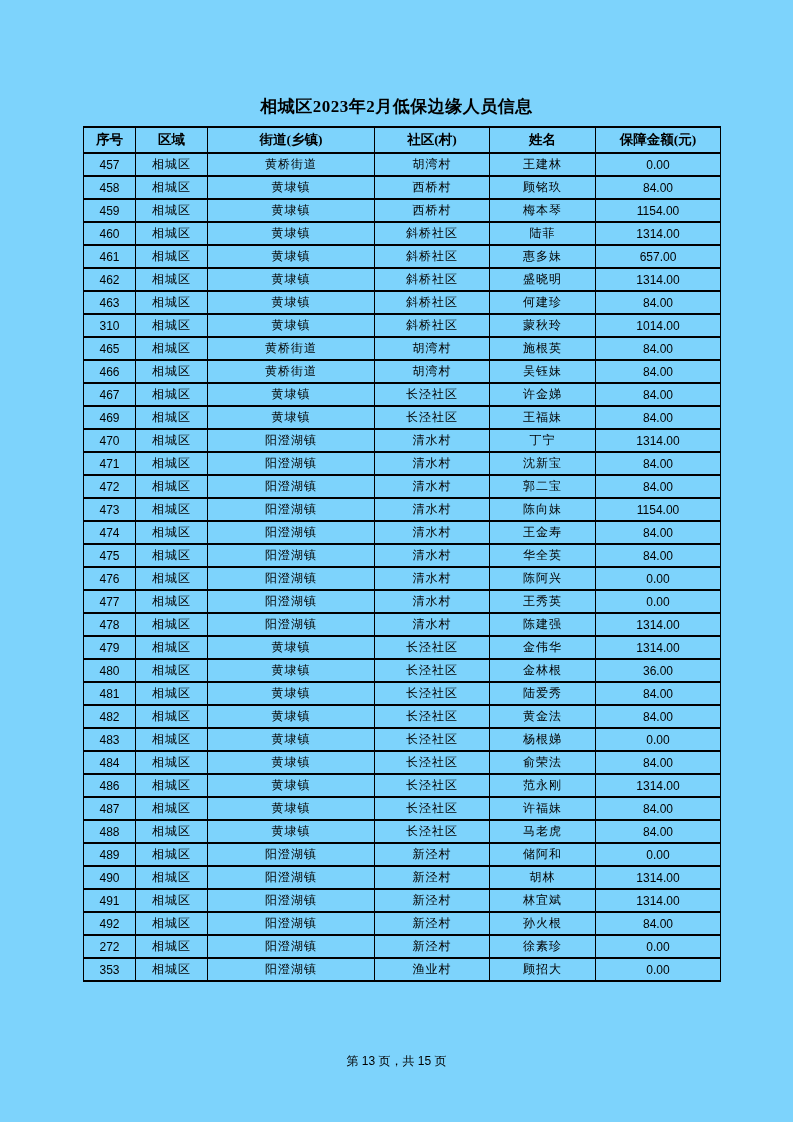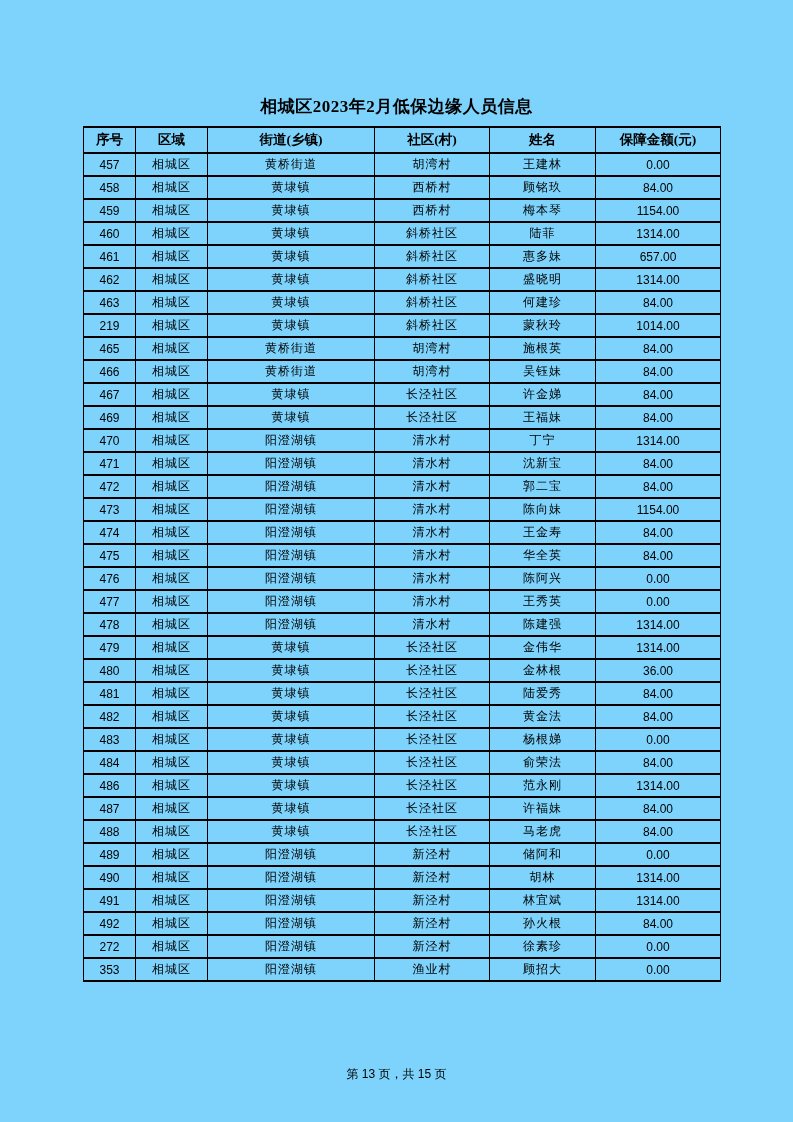--- a/index.html
+++ b/index.html
@@ -69,21 +69,20 @@
   }
   .page-footer {
     position: absolute;
     top: 1053px;
     left: 0;
     width: 100%;
     text-align: center;
     font-size: 12px;
     font-family: "Liberation Sans", sans-serif;
     color: #000000;
-    margin-top: 13px;
   }
 </style>
 </head>
 <body>
 
 <div class="page">
 
   <div class="doc-title">相城区2023年2月低保边缘人员信息</div>
 
   <table class="data-table">
@@ -164,21 +163,21 @@
         <tr>
           <td class="num-cell">463</td>
           <td class="cjk-cell">相城区</td>
           <td class="cjk-cell">黄埭镇</td>
           <td class="cjk-cell">斜桥社区</td>
           <td class="cjk-cell">何建珍</td>
           <td class="num-cell">84.00</td>
         </tr>
 
         <tr>
-          <td class="num-cell">219</td>
+          <td class="num-cell">310</td>
           <td class="cjk-cell">相城区</td>
           <td class="cjk-cell">黄埭镇</td>
           <td class="cjk-cell">斜桥社区</td>
           <td class="cjk-cell">蒙秋玲</td>
           <td class="num-cell">1014.00</td>
         </tr>
 
         <tr>
           <td class="num-cell">465</td>
           <td class="cjk-cell">相城区</td>

